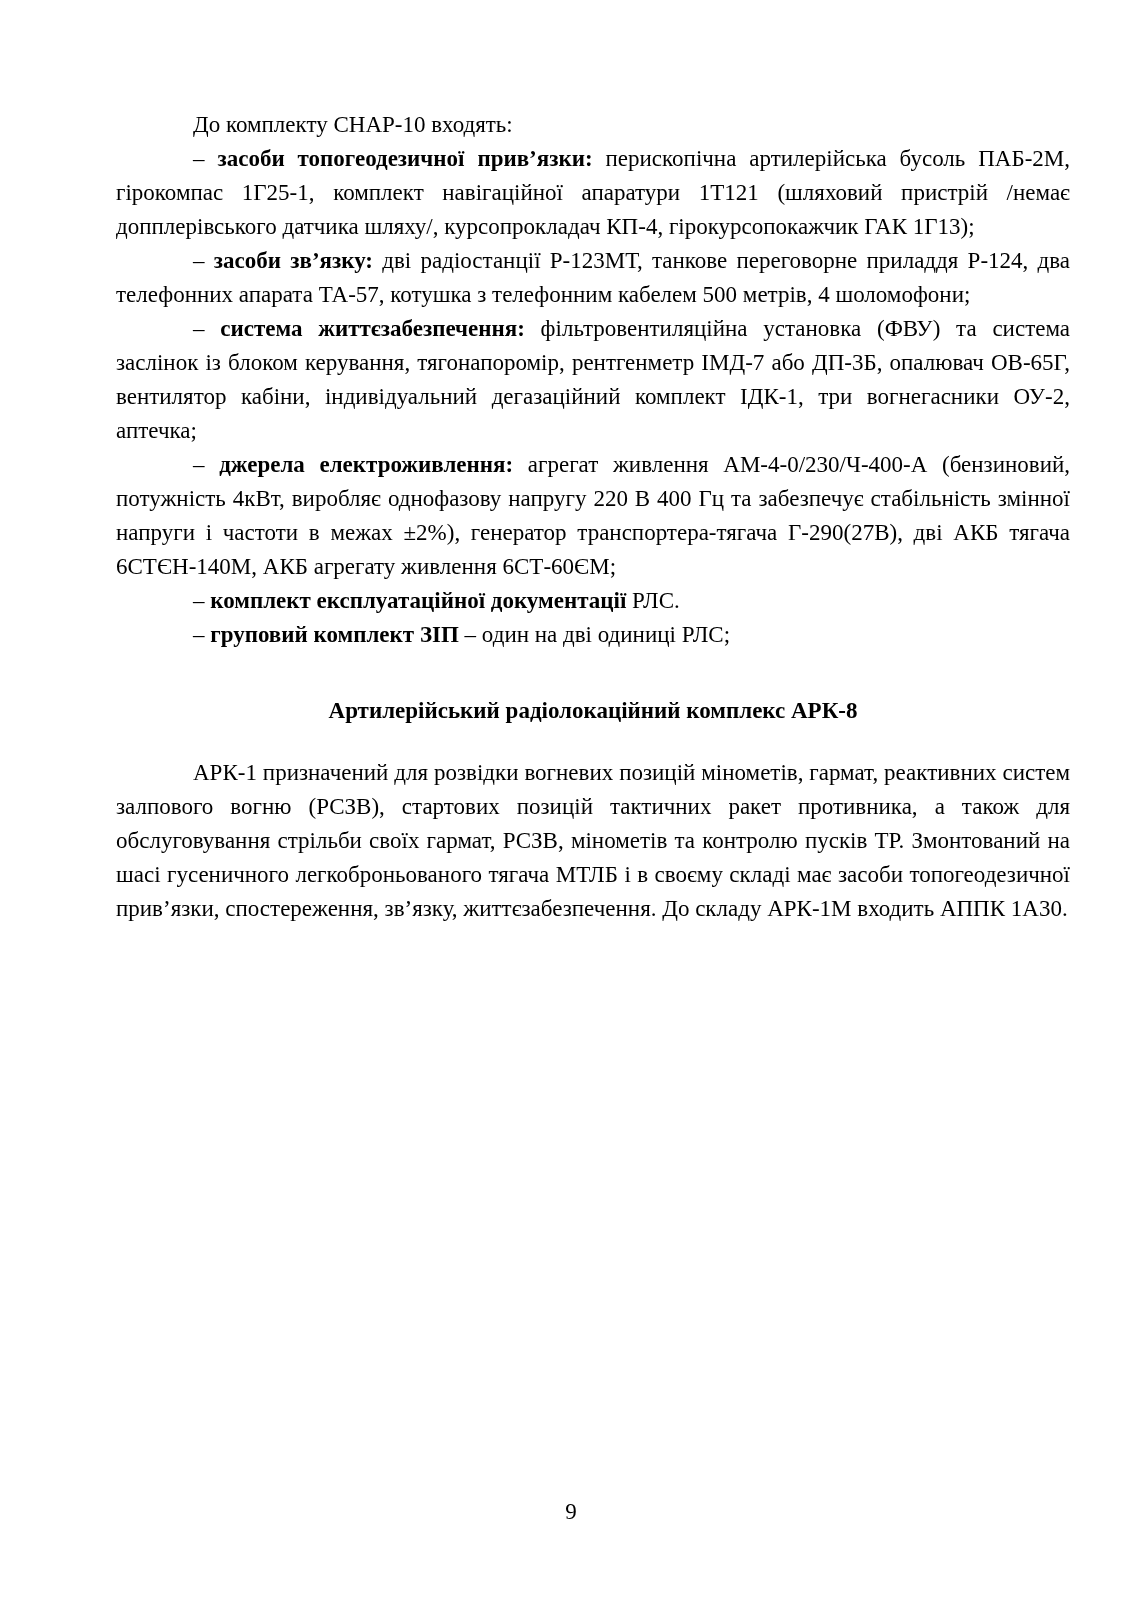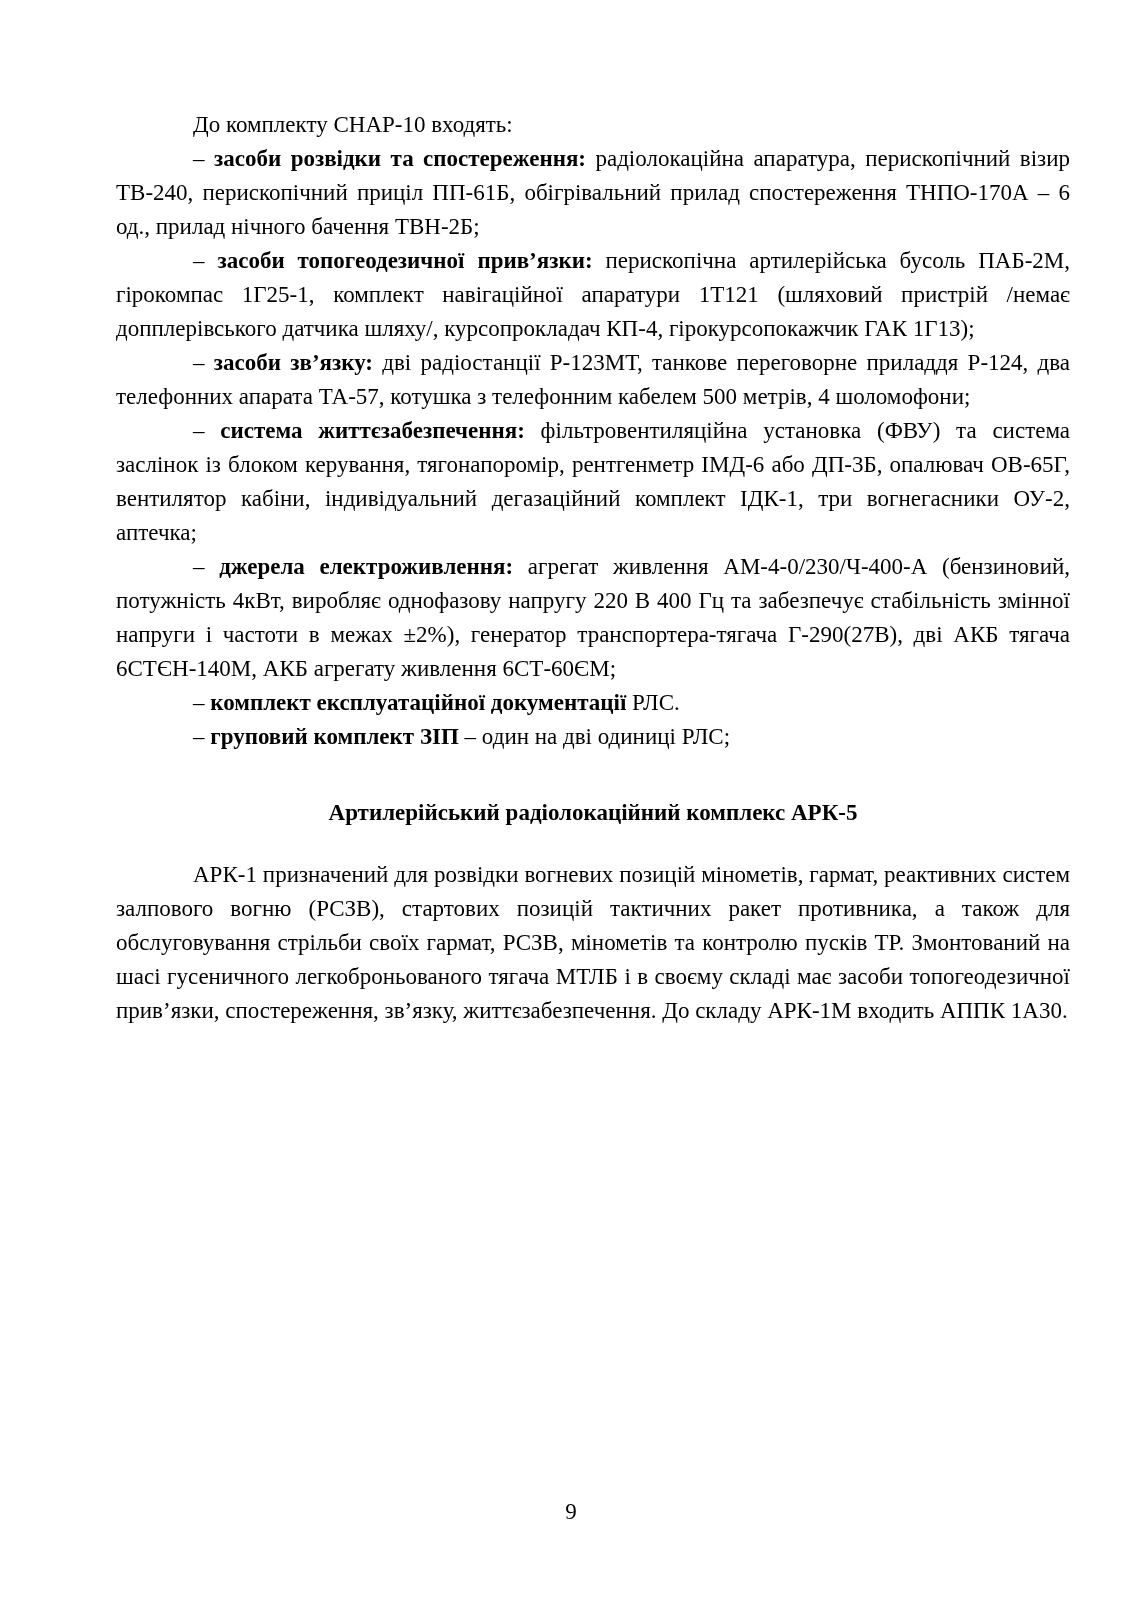--- a/index.html
+++ b/index.html
@@ -45,35 +45,34 @@
   }
 </style>
 </head>
 <body>
 
 <div class="page">
 
   <p class="para"><span>До комплекту СНАР-10 входять:</span></p>
 
 
-  <p class="para"><span class="dash">– </span><span class="lead">засоби розвідки та спостереження:</span><span class="rest"> радіолокаційна апаратура, перископічний візир ТВ-240, перископічний приціл ПП-61Б, обігрівальний прилад спостереження ТНПО-170А – 6 од., прилад нічного бачення ТВН-2Б;</span></p>
 
   <p class="para"><span class="dash">– </span><span class="lead">засоби топогеодезичної прив’язки:</span><span class="rest"> перископічна артилерійська бусоль ПАБ-2М, гірокомпас 1Г25-1, комплект навігаційної апаратури 1Т121 (шляховий пристрій /немає допплерівського датчика шляху/, курсопрокладач КП-4, гірокурсопокажчик ГАК 1Г13);</span></p>
 
   <p class="para"><span class="dash">– </span><span class="lead">засоби зв’язку:</span><span class="rest"> дві радіостанції Р-123МТ, танкове переговорне приладдя Р-124, два телефонних апарата ТА-57, котушка з телефонним кабелем 500 метрів, 4 шоломофони;</span></p>
 
-  <p class="para"><span class="dash">– </span><span class="lead">система життєзабезпечення:</span><span class="rest"> фільтровентиляційна установка (ФВУ) та система заслінок із блоком керування, тягонапоромір, рентгенметр ІМД-6 або ДП-3Б, опалювач ОВ-65Г, вентилятор кабіни, індивідуальний дегазаційний комплект ІДК-1, три вогнегасники ОУ-2, аптечка;</span></p>
+  <p class="para"><span class="dash">– </span><span class="lead">система життєзабезпечення:</span><span class="rest"> фільтровентиляційна установка (ФВУ) та система заслінок із блоком керування, тягонапоромір, рентгенметр ІМД-7 або ДП-3Б, опалювач ОВ-65Г, вентилятор кабіни, індивідуальний дегазаційний комплект ІДК-1, три вогнегасники ОУ-2, аптечка;</span></p>
 
 
   <p class="para"><span class="dash">– </span><span class="lead">джерела електроживлення:</span><span class="rest"> агрегат живлення АМ-4-0/230/Ч-400-А (бензиновий, потужність 4кВт, виробляє однофазову напругу 220 В 400 Гц та забезпечує стабільність змінної напруги і частоти в межах ±2%), генератор транспортера-тягача Г-290(27В), дві АКБ тягача 6СТЄН-140М, АКБ агрегату живлення 6СТ-60ЄМ;</span></p>
 
 
   <p class="para"><span class="dash">– </span><span class="lead">комплект експлуатаційної документації</span><span class="rest"> РЛС.</span></p>
 
   <p class="para"><span class="dash">– </span><span class="lead">груповий комплект ЗІП</span><span class="rest"> – один на дві одиниці РЛС;</span></p>
 
-  <h2 class="heading">Артилерійський радіолокаційний комплекс АРК-5</h2>
+  <h2 class="heading">Артилерійський радіолокаційний комплекс АРК-8</h2>
 
   <p class="para">АРК-1 призначений для розвідки вогневих позицій мінометів, гармат, реактивних систем залпового вогню (РСЗВ), стартових позицій тактичних ракет противника, а також для обслуговування стрільби своїх гармат, РСЗВ, мінометів та контролю пусків ТР. Змонтований на шасі гусеничного легкоброньованого тягача МТЛБ і в своєму складі має засоби топогеодезичної прив’язки, спостереження, зв’язку, життєзабезпечення. До складу АРК-1М входить АППК 1А30.</p>
 
   <div class="page-number">9</div>
 
 </div>
 
 </body></html>

